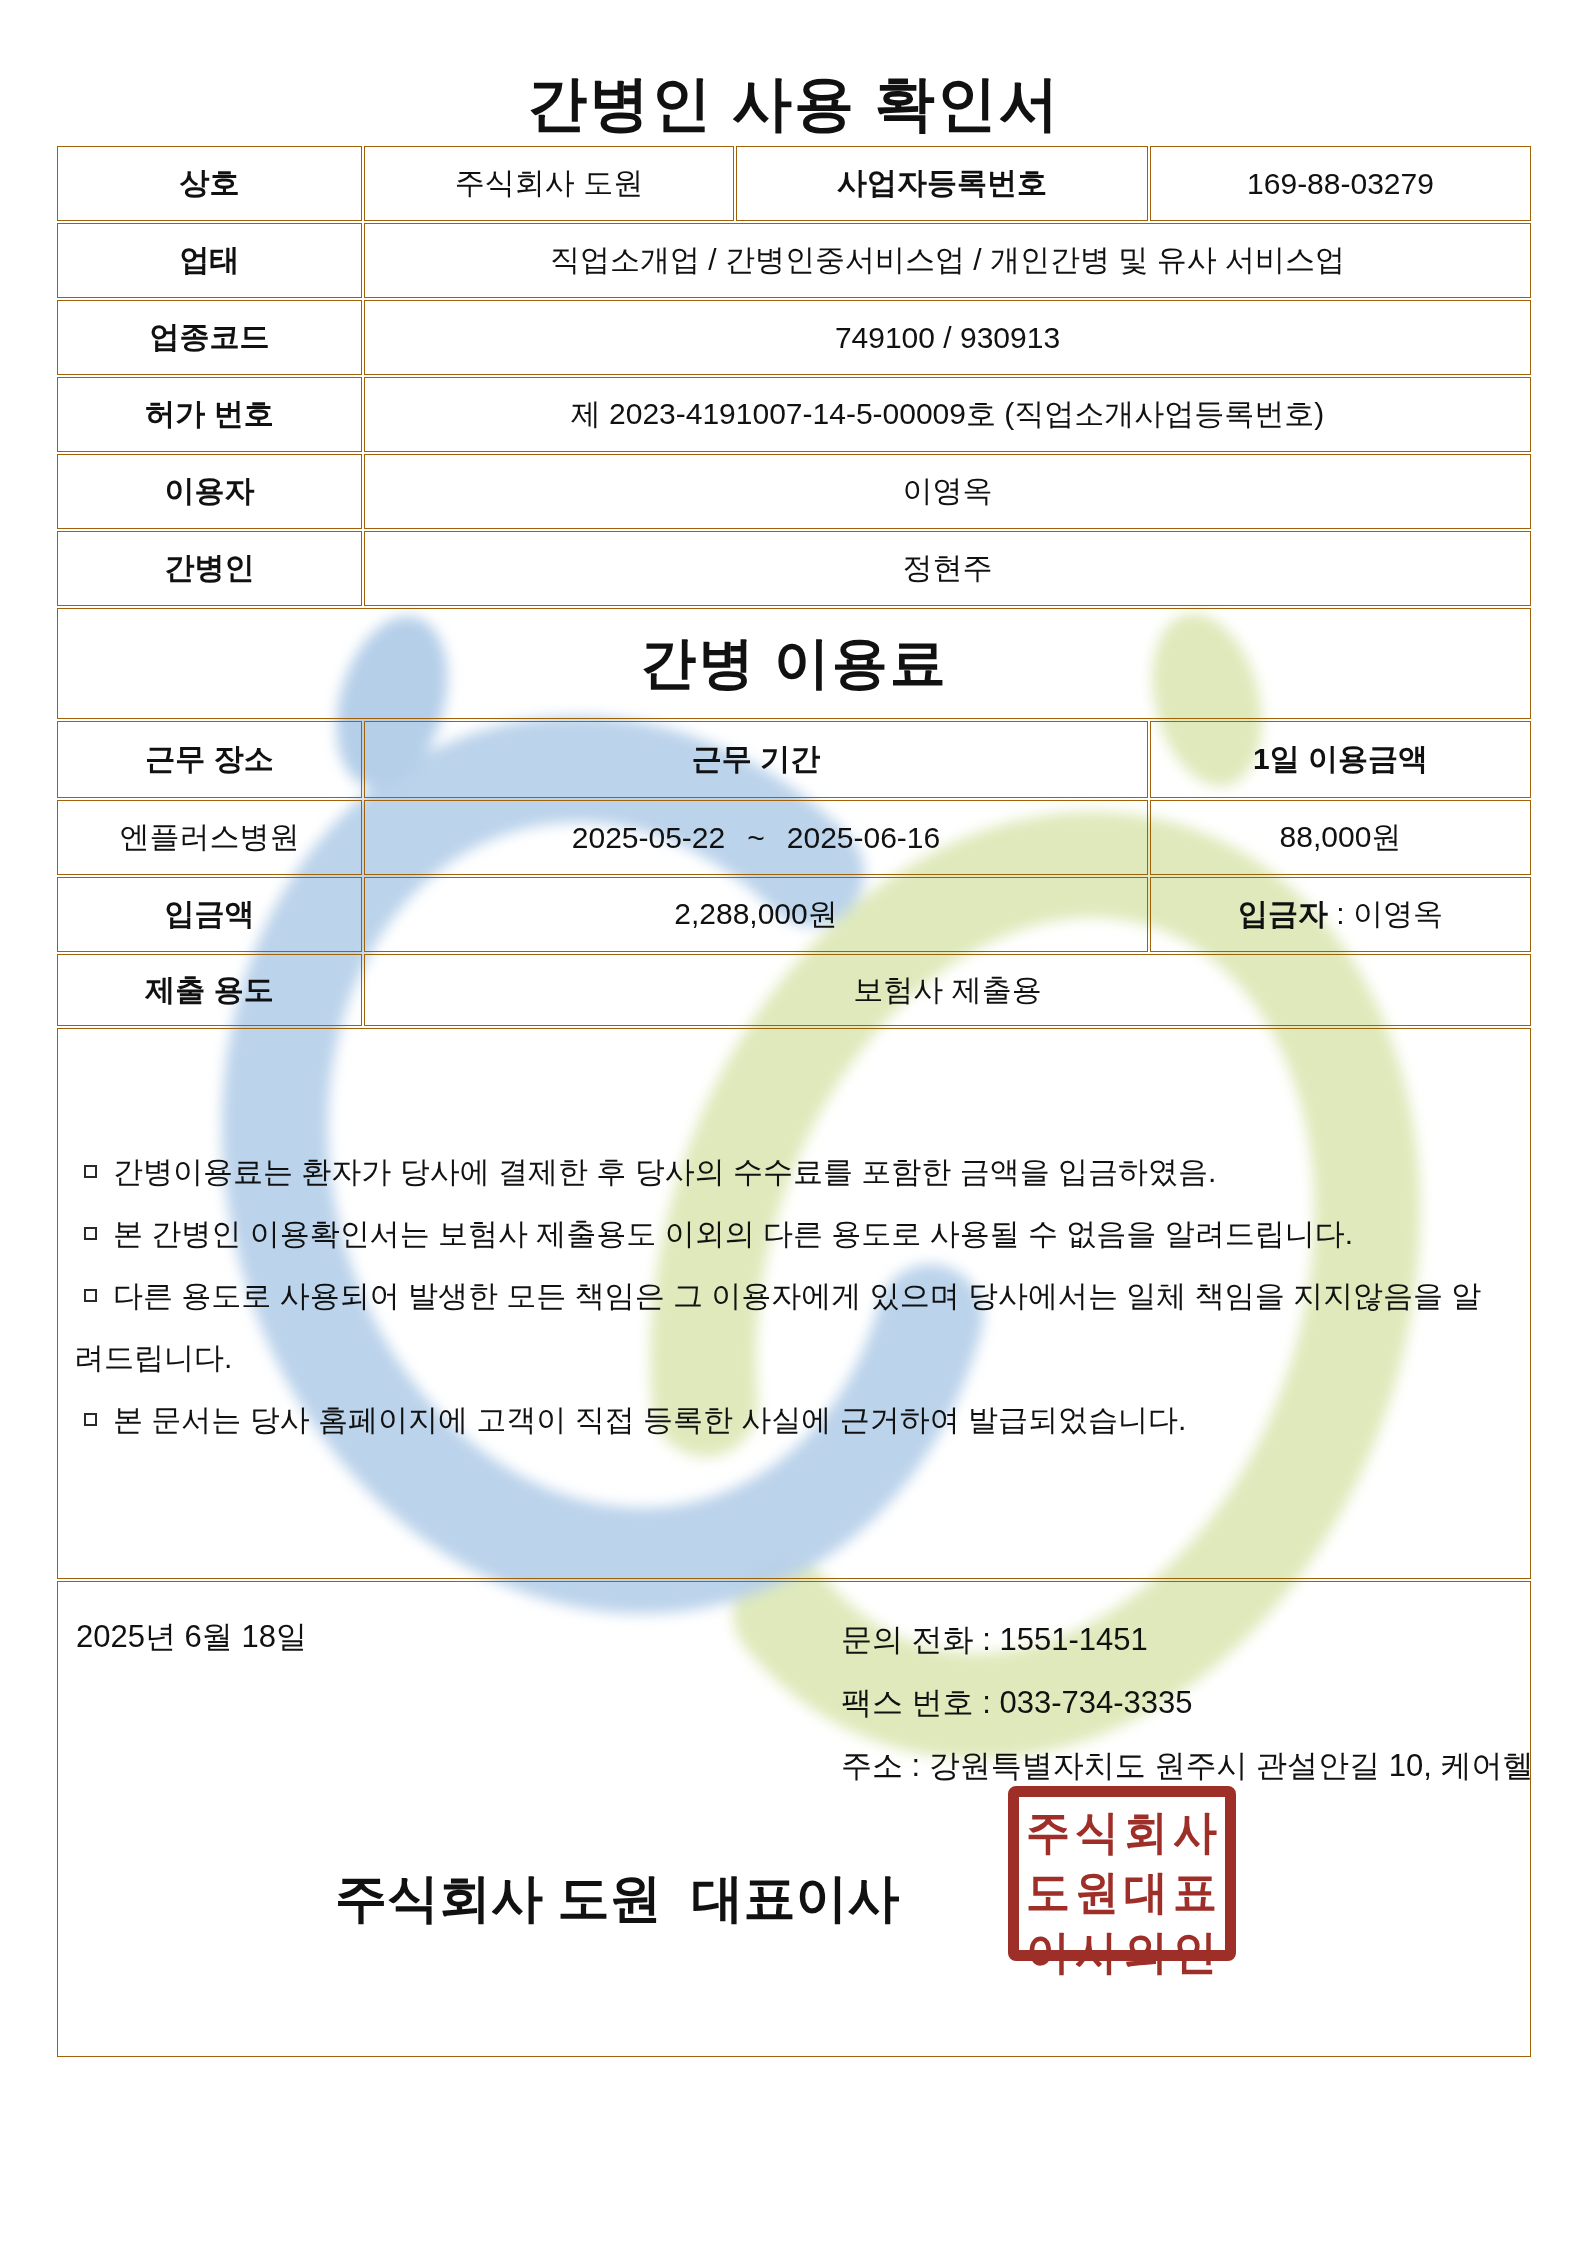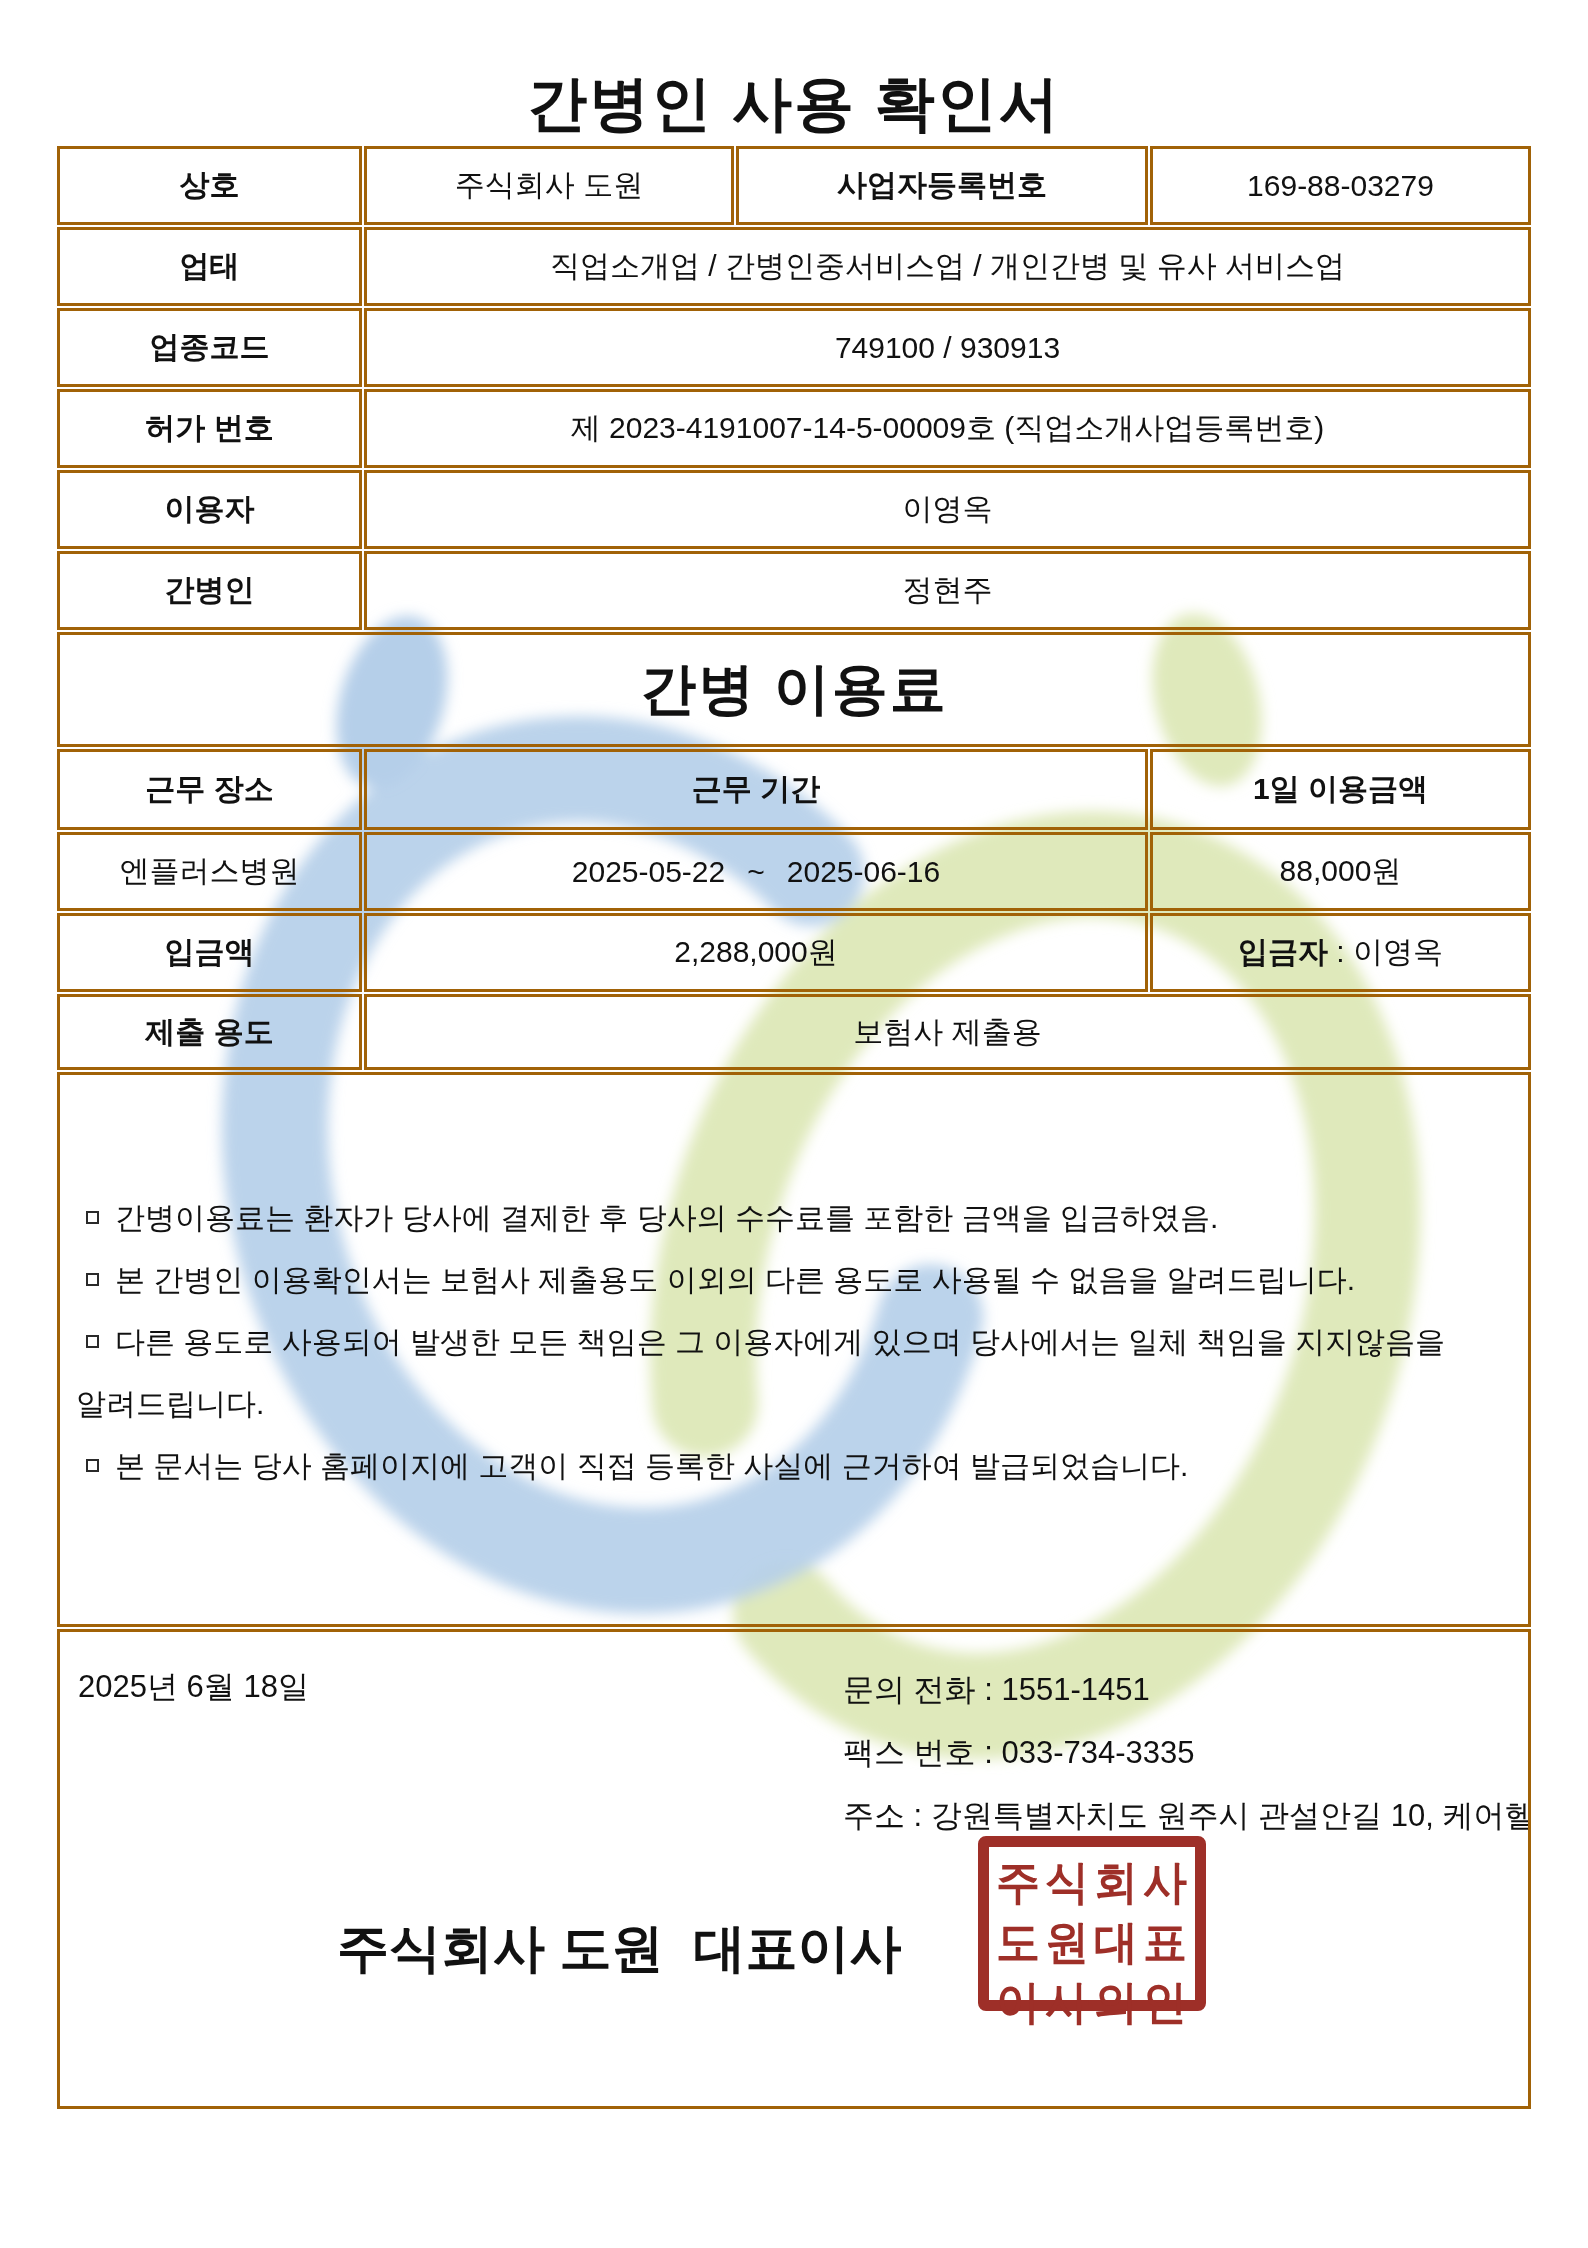--- a/index.html
+++ b/index.html
@@ -34,21 +34,21 @@
   }
 
   table.doc {
     width: 1468px;
     margin: 4px auto 0 auto;
     border-collapse: separate;
     border-spacing: 2px;
     table-layout: fixed;
   }
   table.doc td {
-    border: 3px solid #a16207;
+    border: 1px solid #a16207;
     background: transparent;
     text-align: center;
     vertical-align: middle;
     font-size: 30px;
     padding: 0;
     overflow: hidden;
   }
   .b { font-weight: bold; }
   tr.r-std td   { height: 73px; }
   tr.r-fee td   { height: 109px; font-size: 56px; font-weight: bold; letter-spacing: 2px; }
@@ -82,21 +82,21 @@
     white-space: nowrap;
   }
   .signature {
     position: absolute; left: 277px; top: 282px;
     font-size: 52px; font-weight: bold;
     white-space: nowrap;
     text-align: center;
   }
   .signature .sig-company { margin-right: 30px; }
   .stamp {
-    position: absolute; left: 918px; top: 204px;
+    position: absolute; left: 950px; top: 204px;
     width: 228px; height: 175px;
     box-sizing: border-box;
     border: 11px solid #9e2f28;
     border-radius: 8px;
     padding: 5px 7px;
     display: flex;
     flex-direction: column;
     justify-content: space-between;
   }
   .stamp-line {

